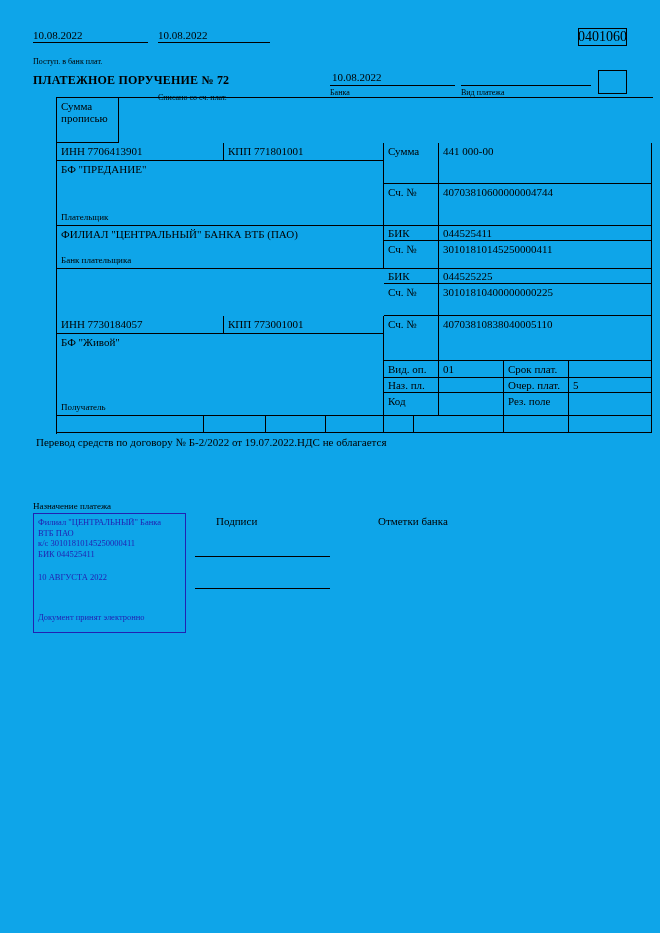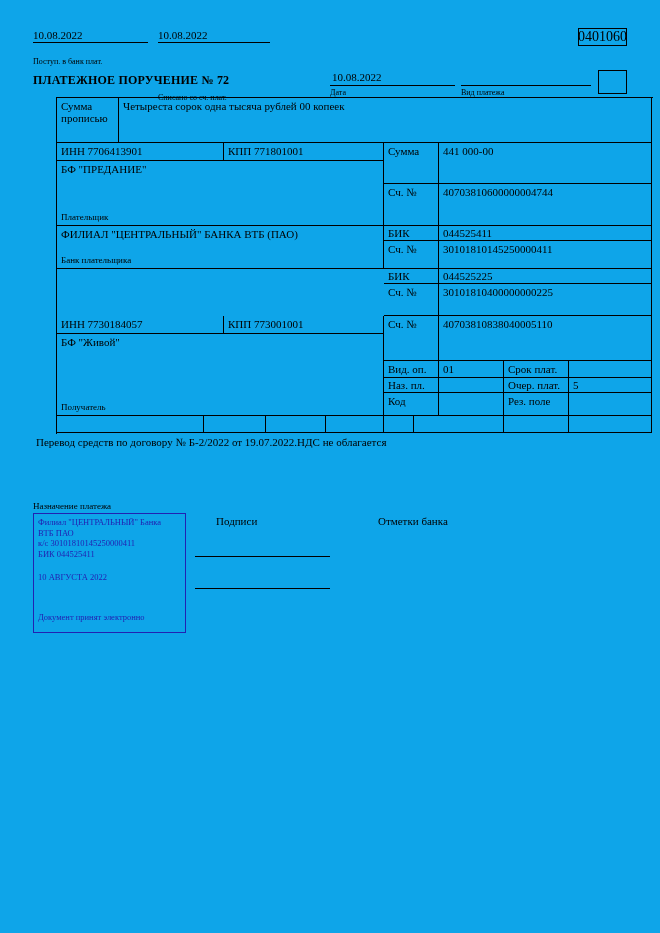--- a/index.html
+++ b/index.html
@@ -41,35 +41,32 @@
   <div class="abs t11" style="left:158px; top:29px;">10.08.2022</div>
   <div class="hline" style="left:158px; top:42px; width:112px;"></div>
   <div class="abs t8" style="left:158px; top:45px;margin-top:48px;">Списано со сч. плат.</div>
 
   <div class="box codebox" style="left:578px; top:28px; width:49px; height:18px;">0401060</div>
 
   <div class="abs t12b" style="left:33px; top:73px;">ПЛАТЕЖНОЕ ПОРУЧЕНИЕ № 72</div>
 
   <div class="abs t11" style="left:332px; top:71px;">10.08.2022</div>
   <div class="hline" style="left:330px; top:85px; width:125px;"></div>
-  <div class="abs t8" style="left:330px; top:88px;">Дата</div>
+  <div class="abs t8" style="left:330px; top:88px;">Банка</div>
 
   <div class="hline" style="left:461px; top:85px; width:130px;"></div>
   <div class="abs t8" style="left:461px; top:88px;">Вид платежа</div>
 
   <div class="box" style="left:598px; top:70px; width:29px; height:24px;"></div>
 
   <div class="table" style="left:33px; top:97px; width:597px; height:337px;">
 
     <div class="cell t10" style="left:0; top:0; width:62px; height:45px;">
       <div>Сумма</div>
       <div>прописью</div>
-    </div>
-    <div class="cell" style="left:62px; top:0; width:533px; height:45px;">
-      <span>Четыреста сорок одна тысяча рублей 00 копеек</span>
     </div>
 
     <div class="cell" style="left:0; top:45px; width:167px; height:18px;">
       <span>ИНН 7706413901</span>
     </div>
     <div class="cell" style="left:167px; top:45px; width:160px; height:18px;">
       <span>КПП 771801001</span>
     </div>
 
     <div class="cell t10" style="left:327px; top:45px; width:55px; height:41px;">

